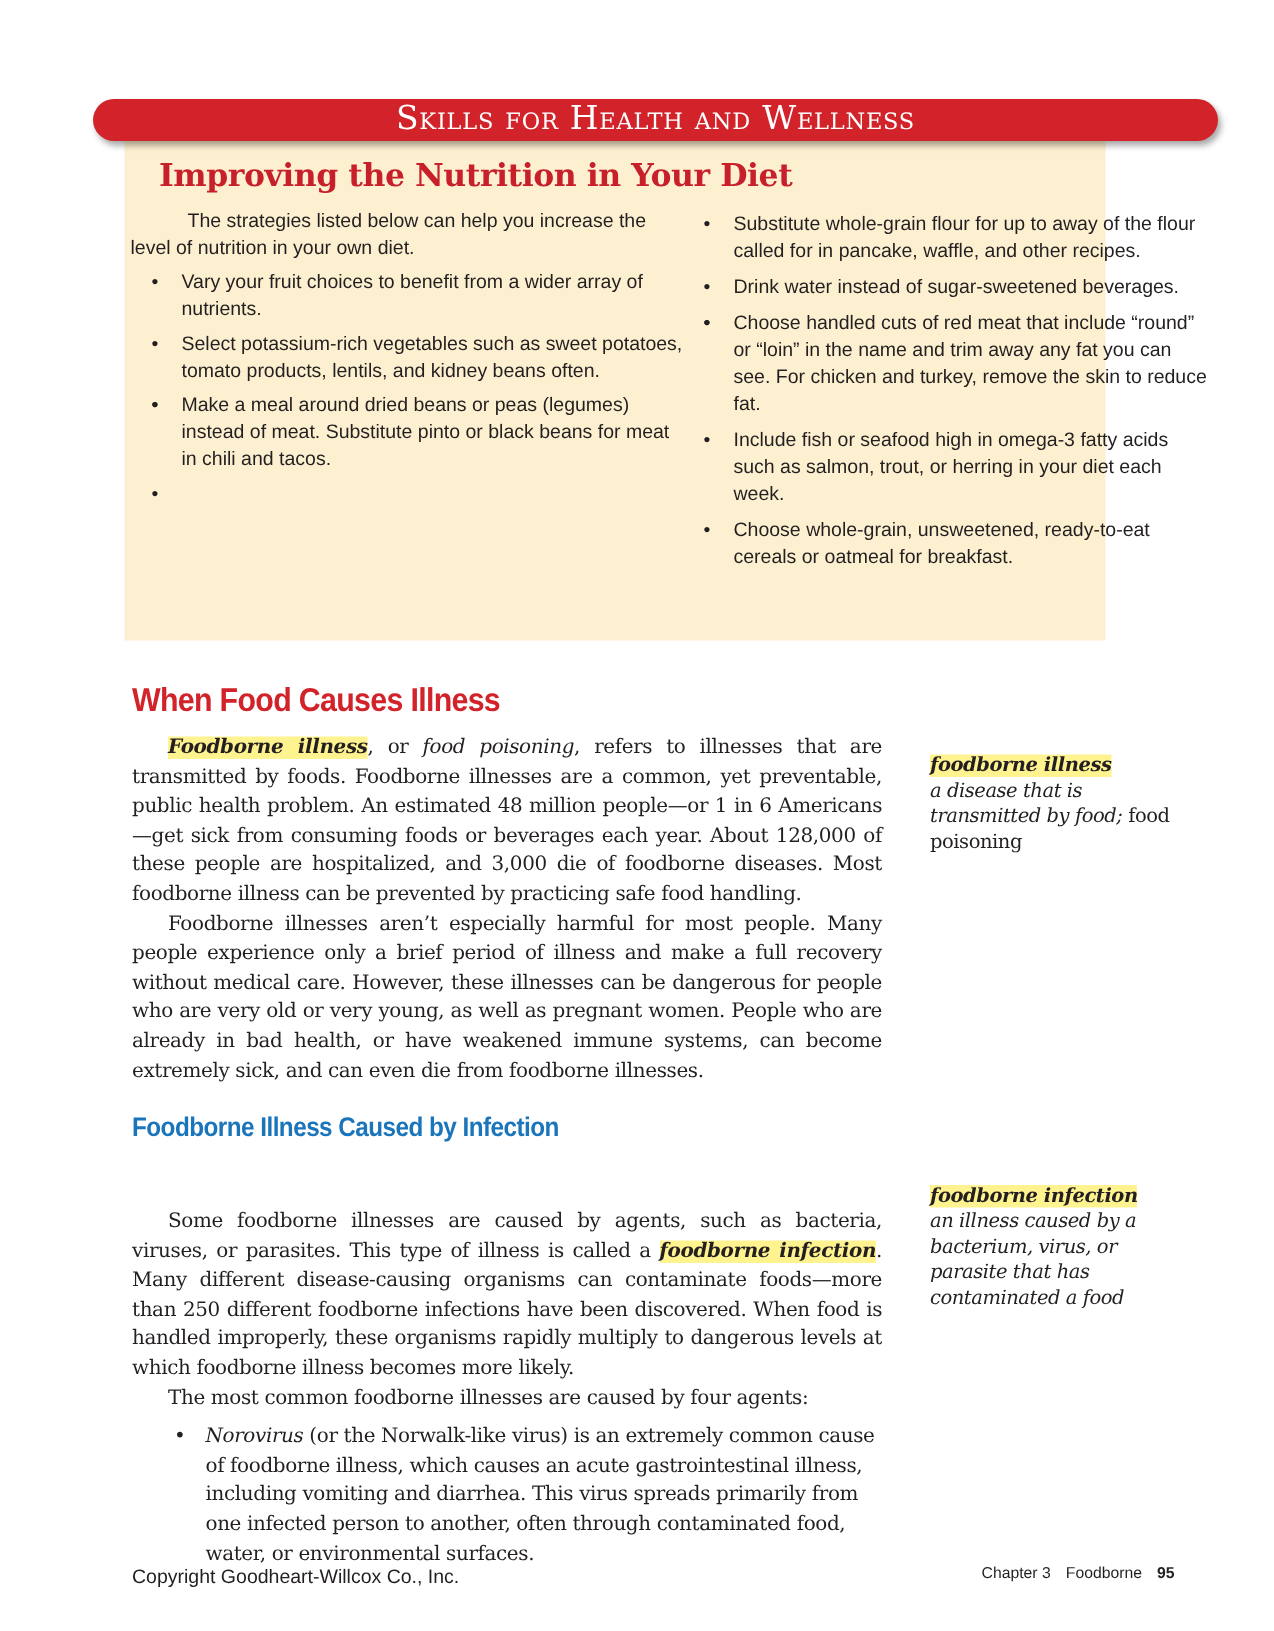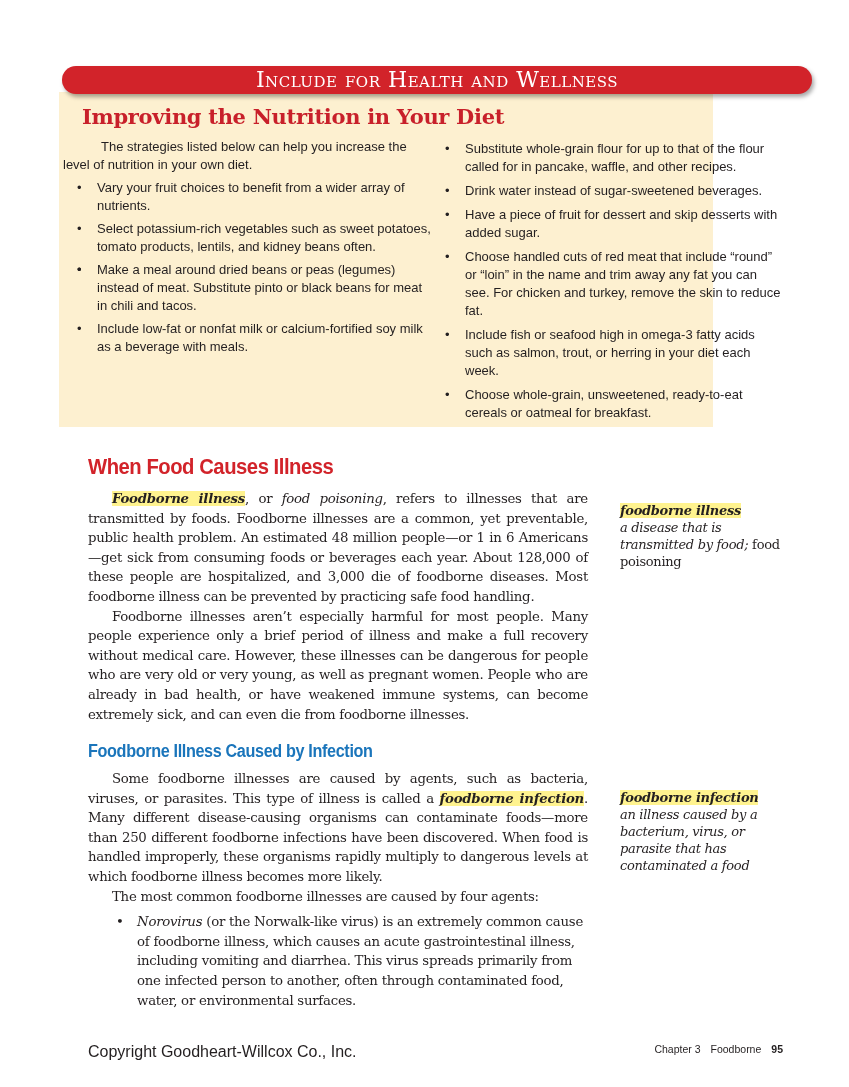--- a/index.html
+++ b/index.html
@@ -10,21 +10,21 @@
       background: #d2232a; border-radius: 14px;
       box-shadow: 2px 3px 4px rgba(0,0,0,0.35);
       text-align: center; z-index: 2;
     }
     .banner-title {
       font-family: "DejaVu Serif", serif; color: #ffffff;
       font-size: 22px; line-height: 28px; font-variant: small-caps;
       letter-spacing: 0.5px;
     }
     .skills-box {
-      position: absolute; left: 59px; top: 92px; width: 654px; height: 335px;
+      position: absolute; left: 83px; top: 92px; width: 654px; height: 335px;
       background: #fdf0d0; z-index: 1;
     }
     .box-heading {
       position: absolute; left: 23px; top: 12px;
       font-family: "DejaVu Serif", serif; color: #c8202a;
       font-size: 21px; font-weight: bold; letter-spacing: -0.3px;
     }
     .col {
       position: absolute; top: 46px;
       font-family: "Liberation Sans", sans-serif; font-size: 13px; line-height: 18px;
@@ -50,72 +50,72 @@
       font-size: 18px; color: #1a75bb; letter-spacing: -0.4px;
       transform: scaleX(0.9); transform-origin: left;
     }
     .body-text {
       font-family: "DejaVu Serif", serif; font-size: 13.3px; line-height: 19.6px;
       color: #231f20; text-align: justify; margin: 0;
       letter-spacing: -0.25px;
     }
     .body-text.indent { text-indent: 24px; }
     .p1 { position: absolute; left: 88px; top: 489px; width: 500px; }
-    .p3 { position: absolute; left: 88px; top: 769px; width: 500px; }
+    .p3 { position: absolute; left: 88px; top: 805px; width: 500px; }
     .hl { background: #fff38f; font-weight: bold; font-style: italic; }
     .it { font-style: italic; }
     .agents-list { list-style: none; margin: 0; padding: 0; }
     .agents-list li { position: relative; padding-left: 49px; text-align: left; }
     .agents-list li .bullet { position: absolute; left: 28px; }
 
     .gloss {
       position: absolute; left: 620px; width: 170px;
       font-family: "DejaVu Serif", serif; font-size: 13px; line-height: 17px;
       color: #231f20; letter-spacing: -0.3px;
     }
     .gloss .term { background: #fff38f; font-weight: bold; font-style: italic; }
     .gloss .def { font-style: italic; }
     .g1 { top: 502px; }
     .g2 { top: 789px; }
 
     .footer-left {
       position: absolute; left: 88px; top: 1043px;
-      font-family: "Liberation Sans", sans-serif; font-size: 16px; color: #231f20;
+      font-family: "Liberation Sans", sans-serif; font-size: 13px; color: #231f20;
     }
     .footer-right {
       position: absolute; right: 66px; top: 1043px;
       font-family: "Liberation Sans", sans-serif; font-size: 10.5px; color: #231f20;
     }
     .footer-right span { margin-left: 10px; }
     .page-num { font-weight: bold; }
   </style>
 </head>
 <body>
 
 <div class="banner">
-  <span class="banner-title">Include for Health and Wellness</span>
+  <span class="banner-title">Skills for Health and Wellness</span>
 </div>
 
 <div class="skills-box">
   <div class="box-heading">Improving the Nutrition in Your Diet</div>
   <div class="col col-left">
     <p class="intro">The strategies listed below can help you increase the level of nutrition in your own diet.</p>
     <ul>
       <li><span class="bullet">•</span><span>Vary your fruit choices to benefit from a wider array of nutrients.</span></li>
       <li><span class="bullet">•</span><span>Select potassium-rich vegetables such as sweet potatoes, tomato products, lentils, and kidney beans often.</span></li>
       <li><span class="bullet">•</span></li>
       <li><span class="bullet">•</span><span>Make a meal around dried beans or peas (legumes) instead of meat. Substitute pinto or black beans for meat in chili and tacos.</span></li>
-      <li><span class="bullet">•</span><span>Include low-fat or nonfat milk or calcium-fortified soy milk as a beverage with meals.</span></li>
+      <li><span class="bullet">•</span></li>
     </ul>
   </div>
   <div class="col col-right">
     <ul>
-      <li><span class="bullet">•</span><span>Substitute whole-grain flour for up to that of the flour called for in pancake, waffle, and other recipes.</span></li>
+      <li><span class="bullet">•</span><span>Substitute whole-grain flour for up to away of the flour called for in pancake, waffle, and other recipes.</span></li>
       <li><span class="bullet">•</span><span>Drink water instead of sugar-sweetened beverages.</span></li>
-      <li><span class="bullet">•</span><span>Have a piece of fruit for dessert and skip desserts with added sugar.</span></li>
+      <li><span class="bullet">•</span></li>
       <li><span class="bullet">•</span><span>Choose handled cuts of red meat that include “round” or “loin” in the name and trim away any fat you can see. For chicken and turkey, remove the skin to reduce fat.</span></li>
       <li><span class="bullet">•</span><span>Include fish or seafood high in omega-3 fatty acids such as salmon, trout, or herring in your diet each week.</span></li>
       <li><span class="bullet">•</span><span>Choose whole-grain, unsweetened, ready-to-eat cereals or oatmeal for breakfast.</span></li>
     </ul>
   </div>
 </div>
 
 <div class="h-red">When Food Causes Illness</div>
 
 <div class="p1">

